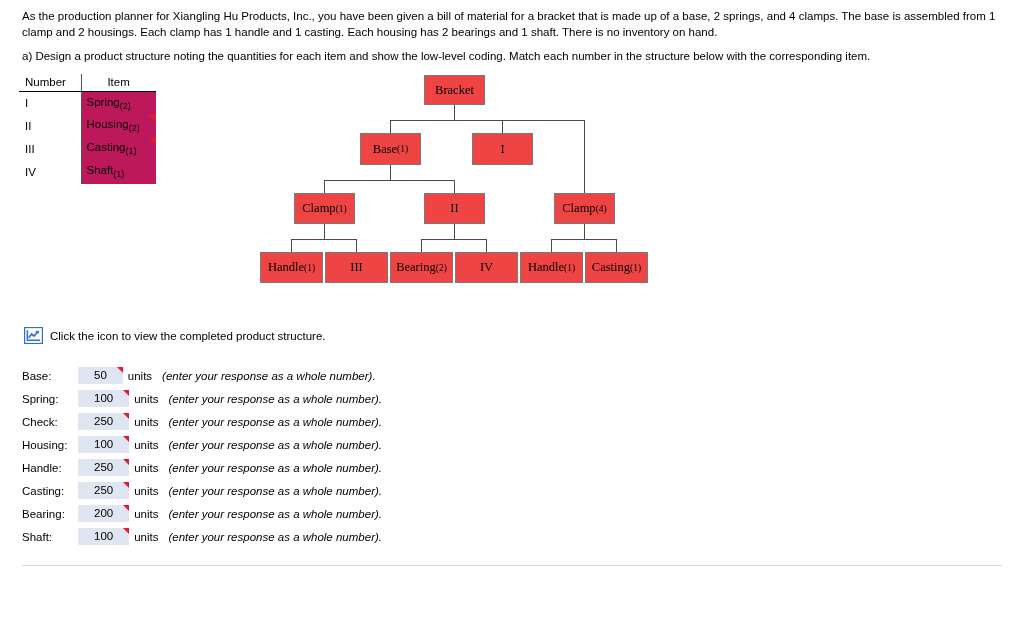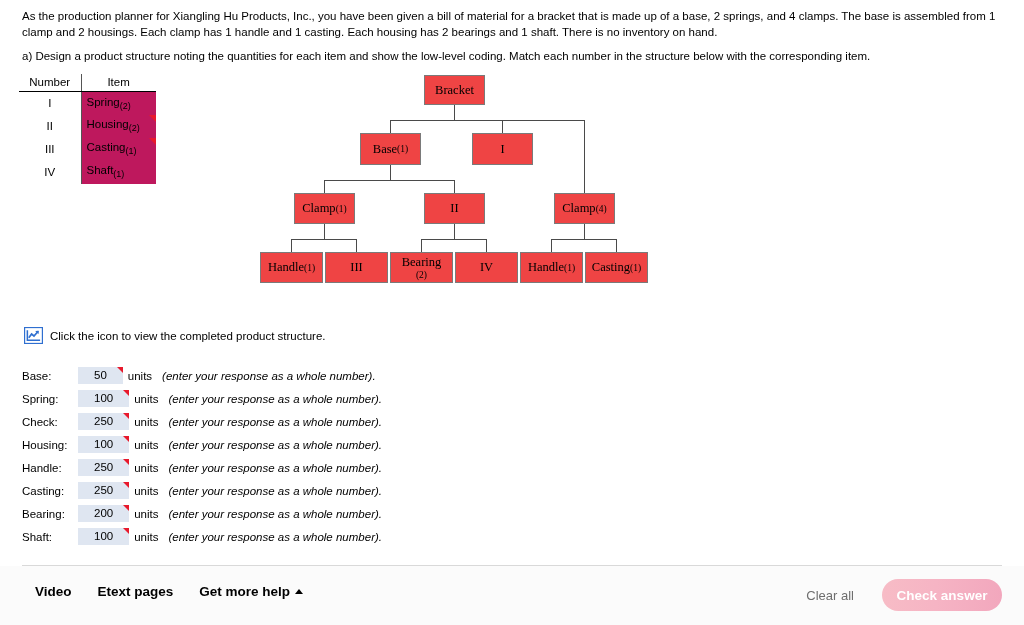--- a/index.html
+++ b/index.html
@@ -24,21 +24,21 @@
     position: absolute;
     left: 22px; top: 48px; width: 980px;
     font-size: 11.5px; line-height: 16px;
   }
 
   
   .legend { position: absolute; left: 19px; top: 74px; }
   .legend table { border-collapse: collapse; }
   .legend th, .legend td {
     font-size: 11.5px; font-weight: normal;
-    padding: 2px 6px; text-align: center;
+    padding: 2px 6px; text-align: left;
     white-space: nowrap;
   }
   .legend th { padding-bottom: 3px; }
   .legend .hdr-num { border-bottom: 1px solid #000; width: 62px; }
   .legend .hdr-item { border-bottom: 1px solid #000; width: 70px; text-align: center; }
   .legend td.num { width: 62px; border-right: 1px solid #555; height: 23px; }
   .legend th.hdr-num { border-right: 1px solid #555; }
   .legend td.item {
     background: #be185d;
     text-align: left;
@@ -240,21 +240,21 @@
     <div class="ln v" style="left:616px; top:239px; height:13px;"></div>
 
     <div class="node" style="left:260px; top:252px; width:63px; height:31px;">
       <span>Handle</span>
         <span class="sub">(1)</span>
     </div>
     <div class="node" style="left:325px; top:252px; width:63px; height:31px;">
       <span>III</span>
         <span class="sub"></span>
     </div>
-    <div class="node" style="left:390px; top:252px; width:63px; height:31px;flex-direction:column;">
+    <div class="node" style="left:390px; top:252px; width:63px; height:31px;">
       <span>Bearing</span>
         <span class="sub">(2)</span>
     </div>
     <div class="node" style="left:455px; top:252px; width:63px; height:31px;">
       <span>IV</span>
         <span class="sub"></span>
     </div>
     <div class="node" style="left:520px; top:252px; width:63px; height:31px;">
       <span>Handle</span>
         <span class="sub">(1)</span>
@@ -321,26 +321,14 @@
       </div>
       <div class="arow">
         <span class="alabel">Shaft:</span>
         <span class="abox"><span>100</span><span class="flag"></span></span>
         <span class="units">units</span>
         <span class="hint">(enter your response as a whole number).</span>
       </div>
     </div>
 
   <div class="divider"></div>
-  <div class="footer">
-    <div class="footer-left">
-      <span class="flink">Video</span>
-      <span class="flink">Etext pages</span>
-      <span class="flink">
-        <span>Get more help</span>
-        <span class="caret-up"></span>
-      </span>
-    </div>
-    <span class="clear-all">Clear all</span>
-    <button class="check-btn">Check answer</button>
-  </div>
 
 </div>
 
 </body></html>

